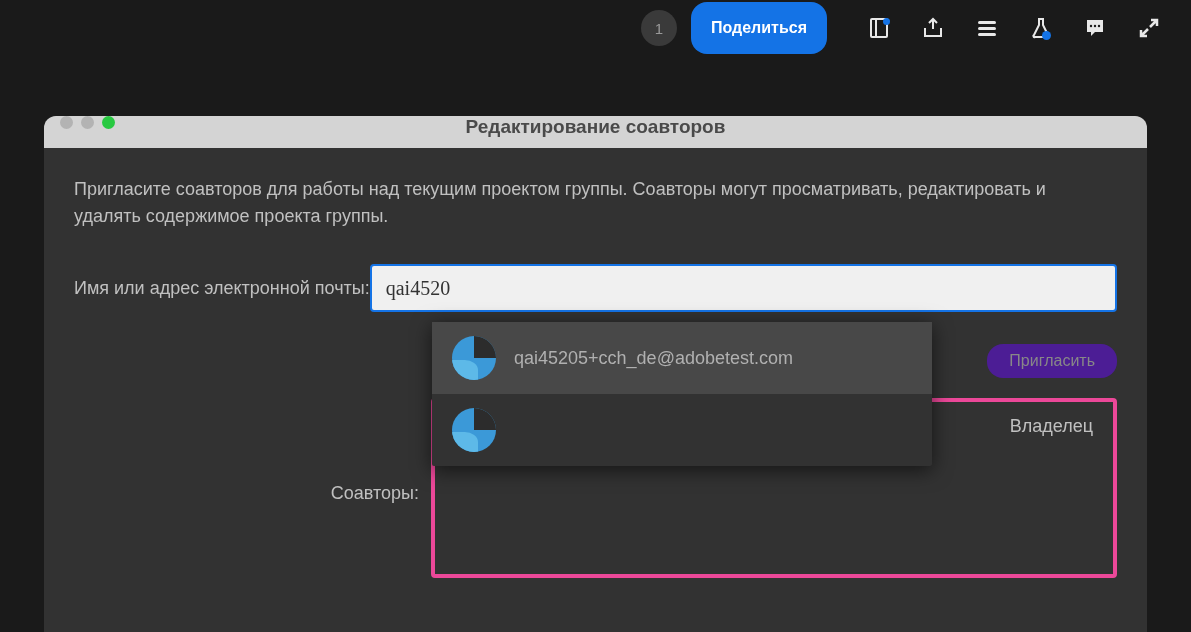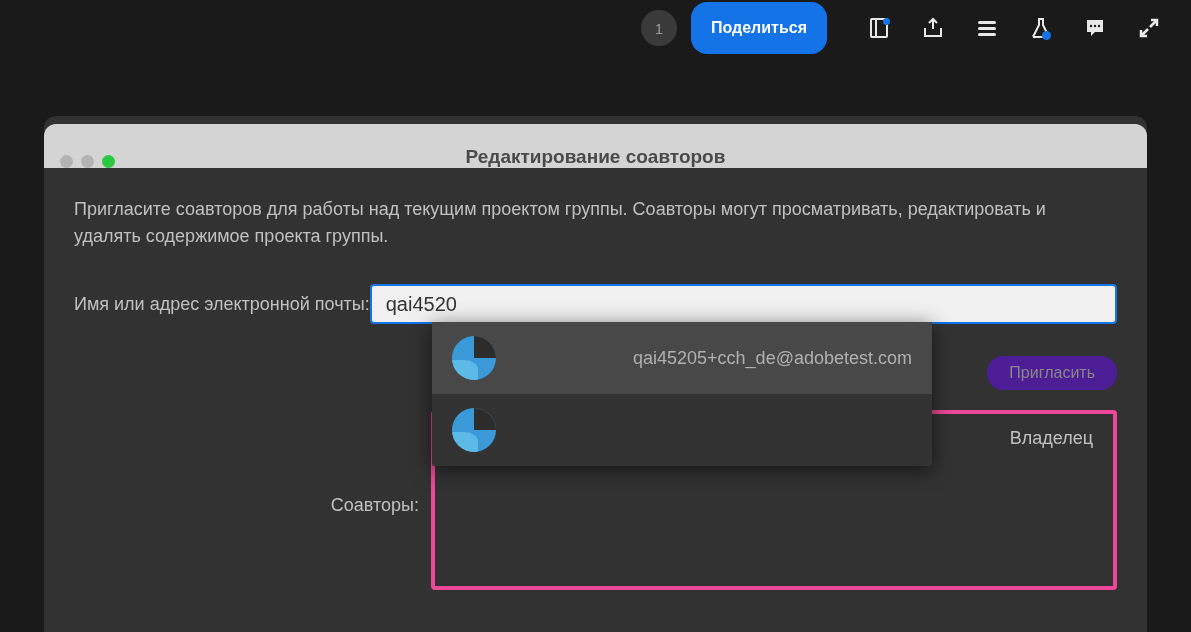--- a/index.html
+++ b/index.html
@@ -82,27 +82,26 @@
       top: 116px;
       left: 44px;
       right: 44px;
       bottom: 0;
       background: #323232;
       border-radius: 12px 12px 0 0;
       overflow: visible;
     }
     
     .modal-titlebar {
-      height: 44px;
+      height: 32px;
       background: #d4d4d4;
       border-radius: 12px 12px 0 0;
       display: flex;
-      align-items: flex-end;
+      align-items: flex-start;
       position: relative;
-      margin-top: 8px;
     }
     
     .traffic-lights {
       position: absolute;
       left: 16px;
       display: flex;
       gap: 8px;
     }
     
     .traffic-light {
@@ -142,28 +141,29 @@
     }
     
     .input-label {
       color: #c0c0c0;
       font-size: 18px;
       white-space: nowrap;
     }
     
     .email-input {
       flex: 1;
-      height: 40px;
+      height: 48px;
       background: #f0f0f0;
       border: 2px solid #1473e6;
       border-radius: 4px;
       padding: 0 14px;
       font-size: 20px;
       color: #333;
       outline: none;
+      font-family: Liberation Serif, serif;
     }
     
     .invite-row {
       display: flex;
       justify-content: flex-end;
       margin-bottom: 20px;
     }
     
     .invite-button {
       background: #4c1d95;
@@ -219,21 +219,20 @@
       border-radius: 2px;
       z-index: 100;
     }
     
     .autocomplete-item {
       display: flex;
       align-items: center;
       padding: 14px 20px;
       gap: 18px;
       cursor: pointer;
-      justify-content: space-between;
     }
     
     .autocomplete-item.highlighted {
       background: #484848;
     }
     
     .avatar {
       width: 44px;
       height: 44px;
       border-radius: 50%;

